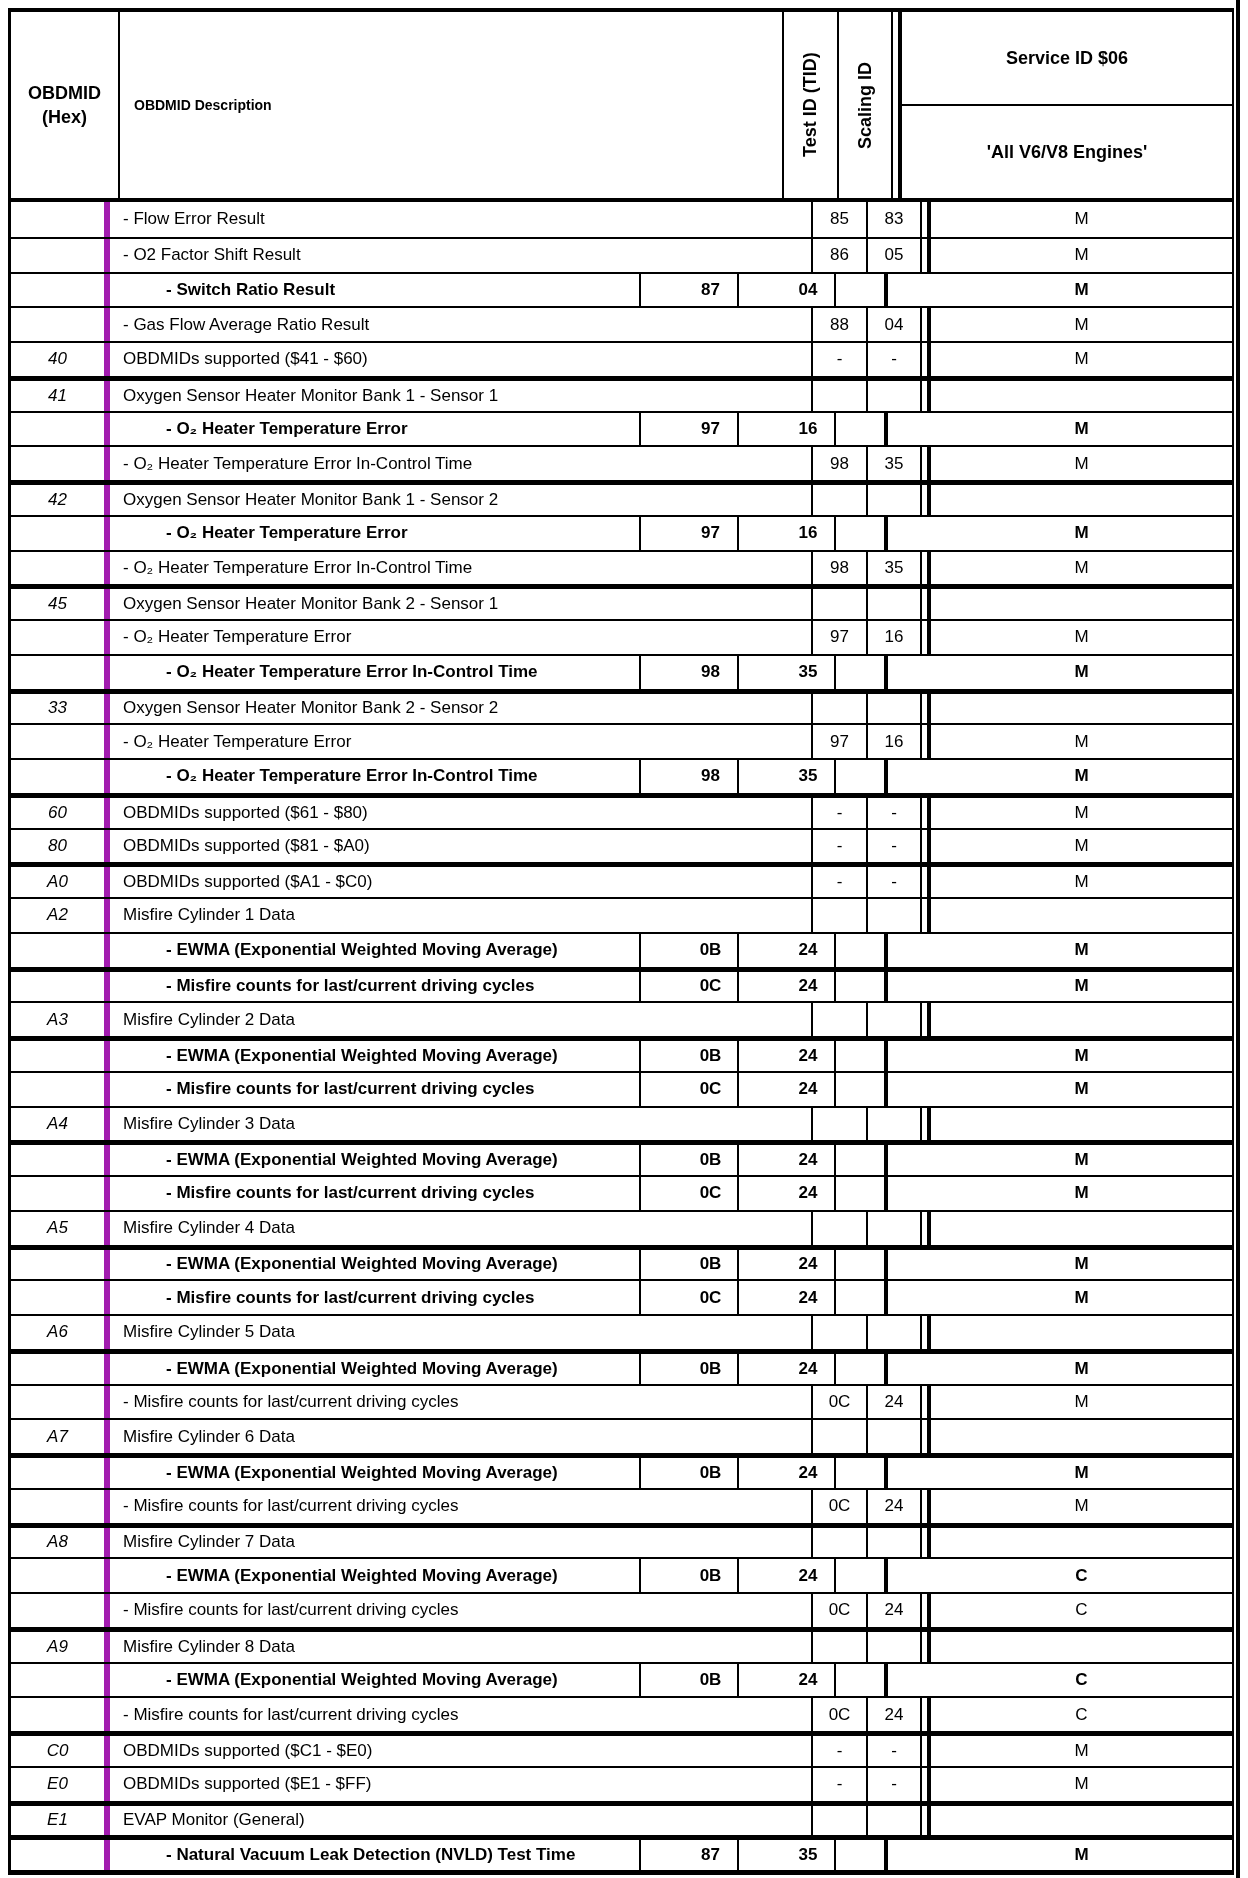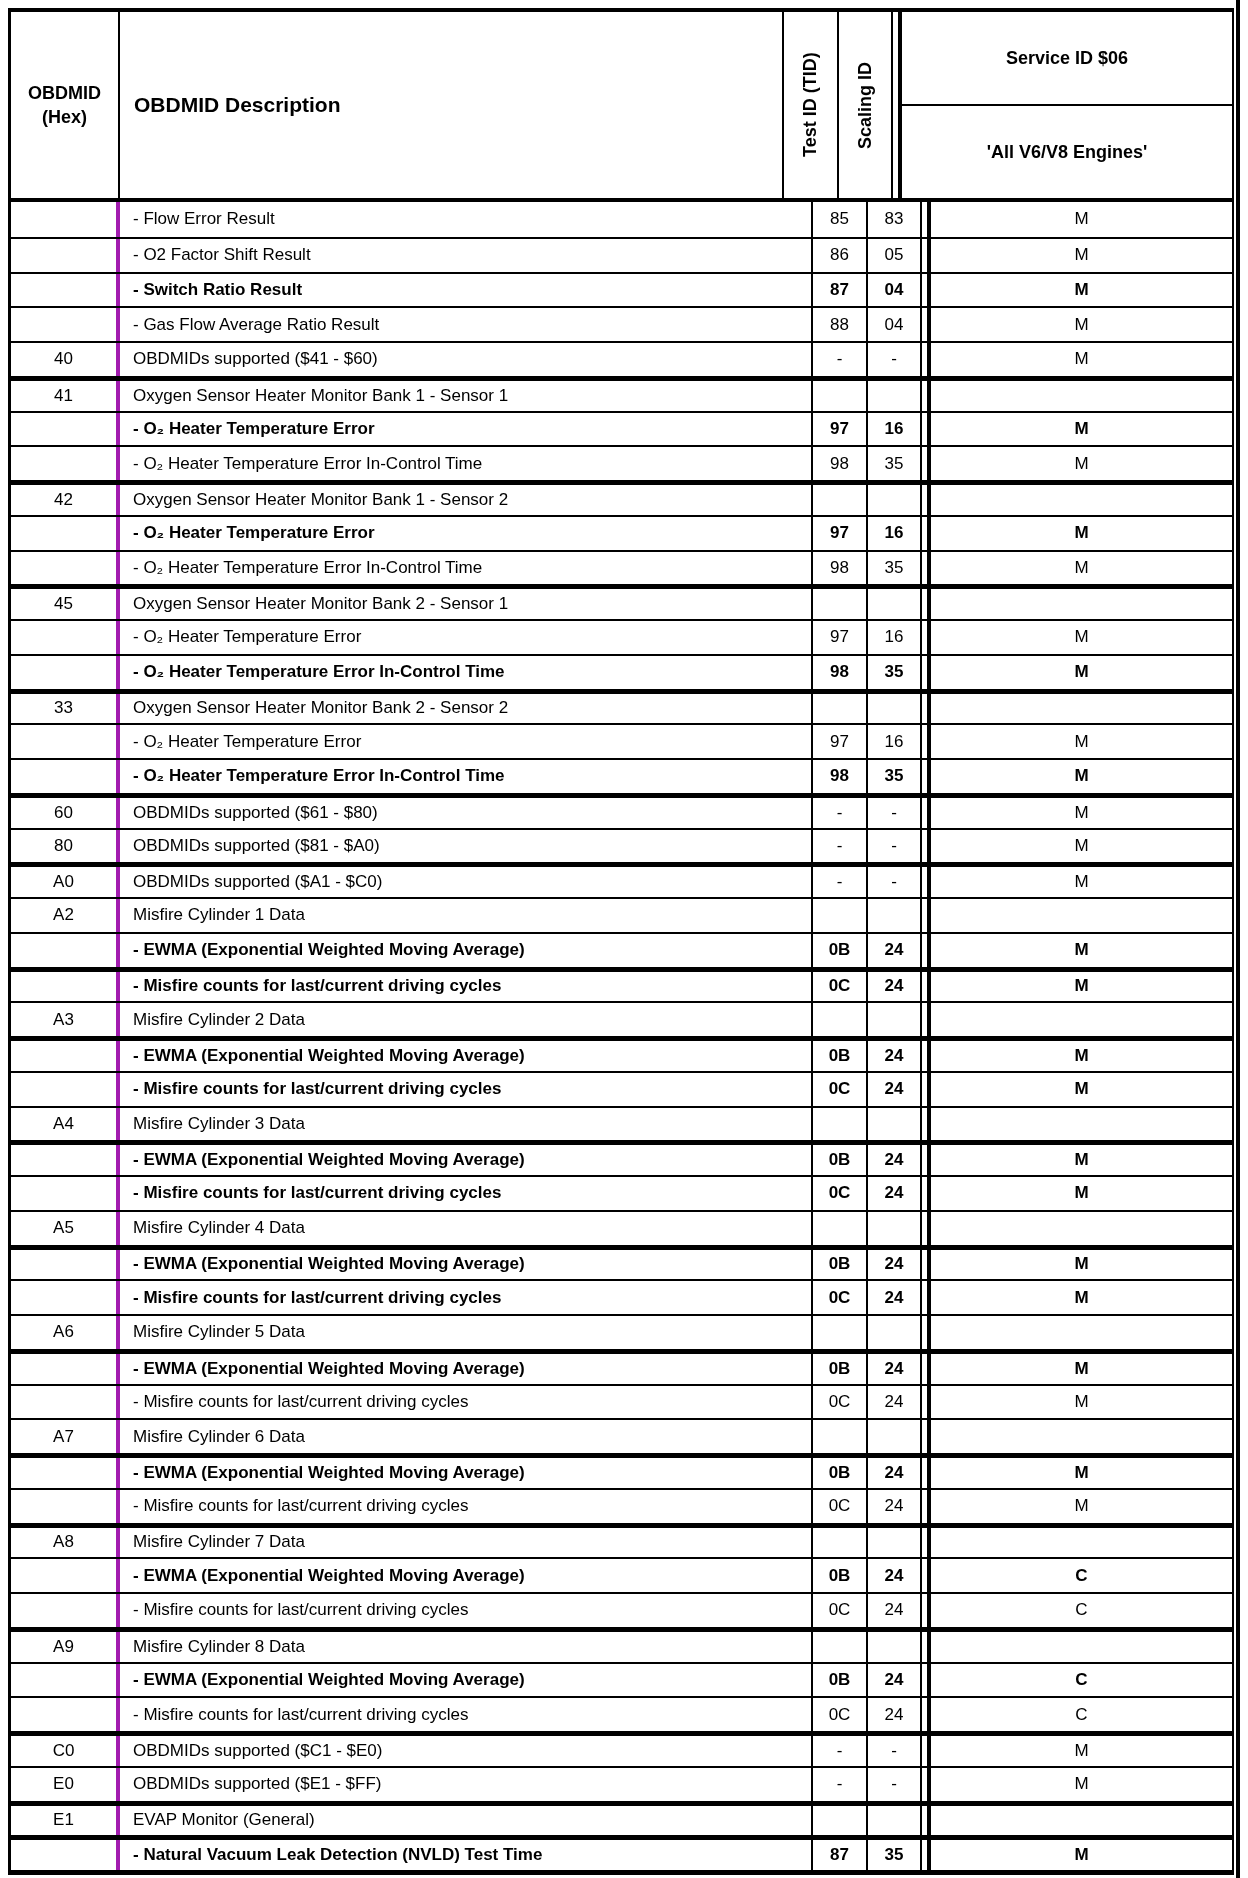--- a/index.html
+++ b/index.html
@@ -17,38 +17,38 @@
     border:3px solid #000;border-top-width:4px;border-bottom-width:5px;border-right-width:2px;
     box-sizing:border-box;background:#fff;
   }
 
   
   .thead{display:flex;height:186px;border-bottom:4px solid #000;}
   .hc{box-sizing:border-box;}
   .h-hex{width:109px;border-right:2px solid #000;display:flex;align-items:center;justify-content:center;
          text-align:center;font-weight:bold;font-size:18px;white-space:pre-line;line-height:1.35;}
   .h-desc{flex:1;border-right:2px solid #000;display:flex;align-items:center;padding-left:14px;
-          font-weight:bold;font-size:21px;}
+          font-weight:bold;font-size:14px;}
   .h-tid{width:55px;border-right:2px solid #000;position:relative;}
   .h-sid{width:54px;border-right:2px solid #000;position:relative;}
   .vt{position:absolute;inset:0;display:flex;align-items:center;justify-content:center;
       writing-mode:vertical-rl;transform:rotate(180deg);font-weight:bold;font-size:18px;white-space:nowrap;}
   .dbl{width:9px;border-right:4px solid #000;box-sizing:border-box;}
   .h-svc{width:330px;display:flex;flex-direction:column;}
   .h-svc-top{flex:1;border-bottom:2px solid #000;display:flex;align-items:center;justify-content:center;
              font-weight:bold;font-size:18px;}
   .h-svc-bot{flex:1;display:flex;align-items:center;justify-content:center;font-weight:bold;font-size:18px;}
 
   
   .row{display:flex;height:34.75px;border-top:2px solid #000;box-sizing:border-box;align-items:stretch;font-size:17px;}
   .row:first-child{border-top:none;}
   .row.thick{border-top-width:5px;}
-  .row.bold{font-weight:bold;}
+  .row.bold{font-weight:bold;gap:43px;}
   .cell{box-sizing:border-box;display:flex;align-items:center;overflow:hidden;white-space:nowrap;}
-  .c1{width:109px;border-right:4px solid #a21caf;justify-content:center;}
+  .c1{width:99px;border-right:6px solid #a21caf;justify-content:center;font-style:italic;}
   .c2{flex:1;border-right:2px solid #000;padding-left:13px;justify-content:flex-start;}
   .c3{width:55px;border-right:2px solid #000;justify-content:center;}
   .c4{width:54px;border-right:2px solid #000;justify-content:center;}
   .c5{width:301px;justify-content:center;}
 </style>
 </head>
 <body>
 
 <div class="page">
 

